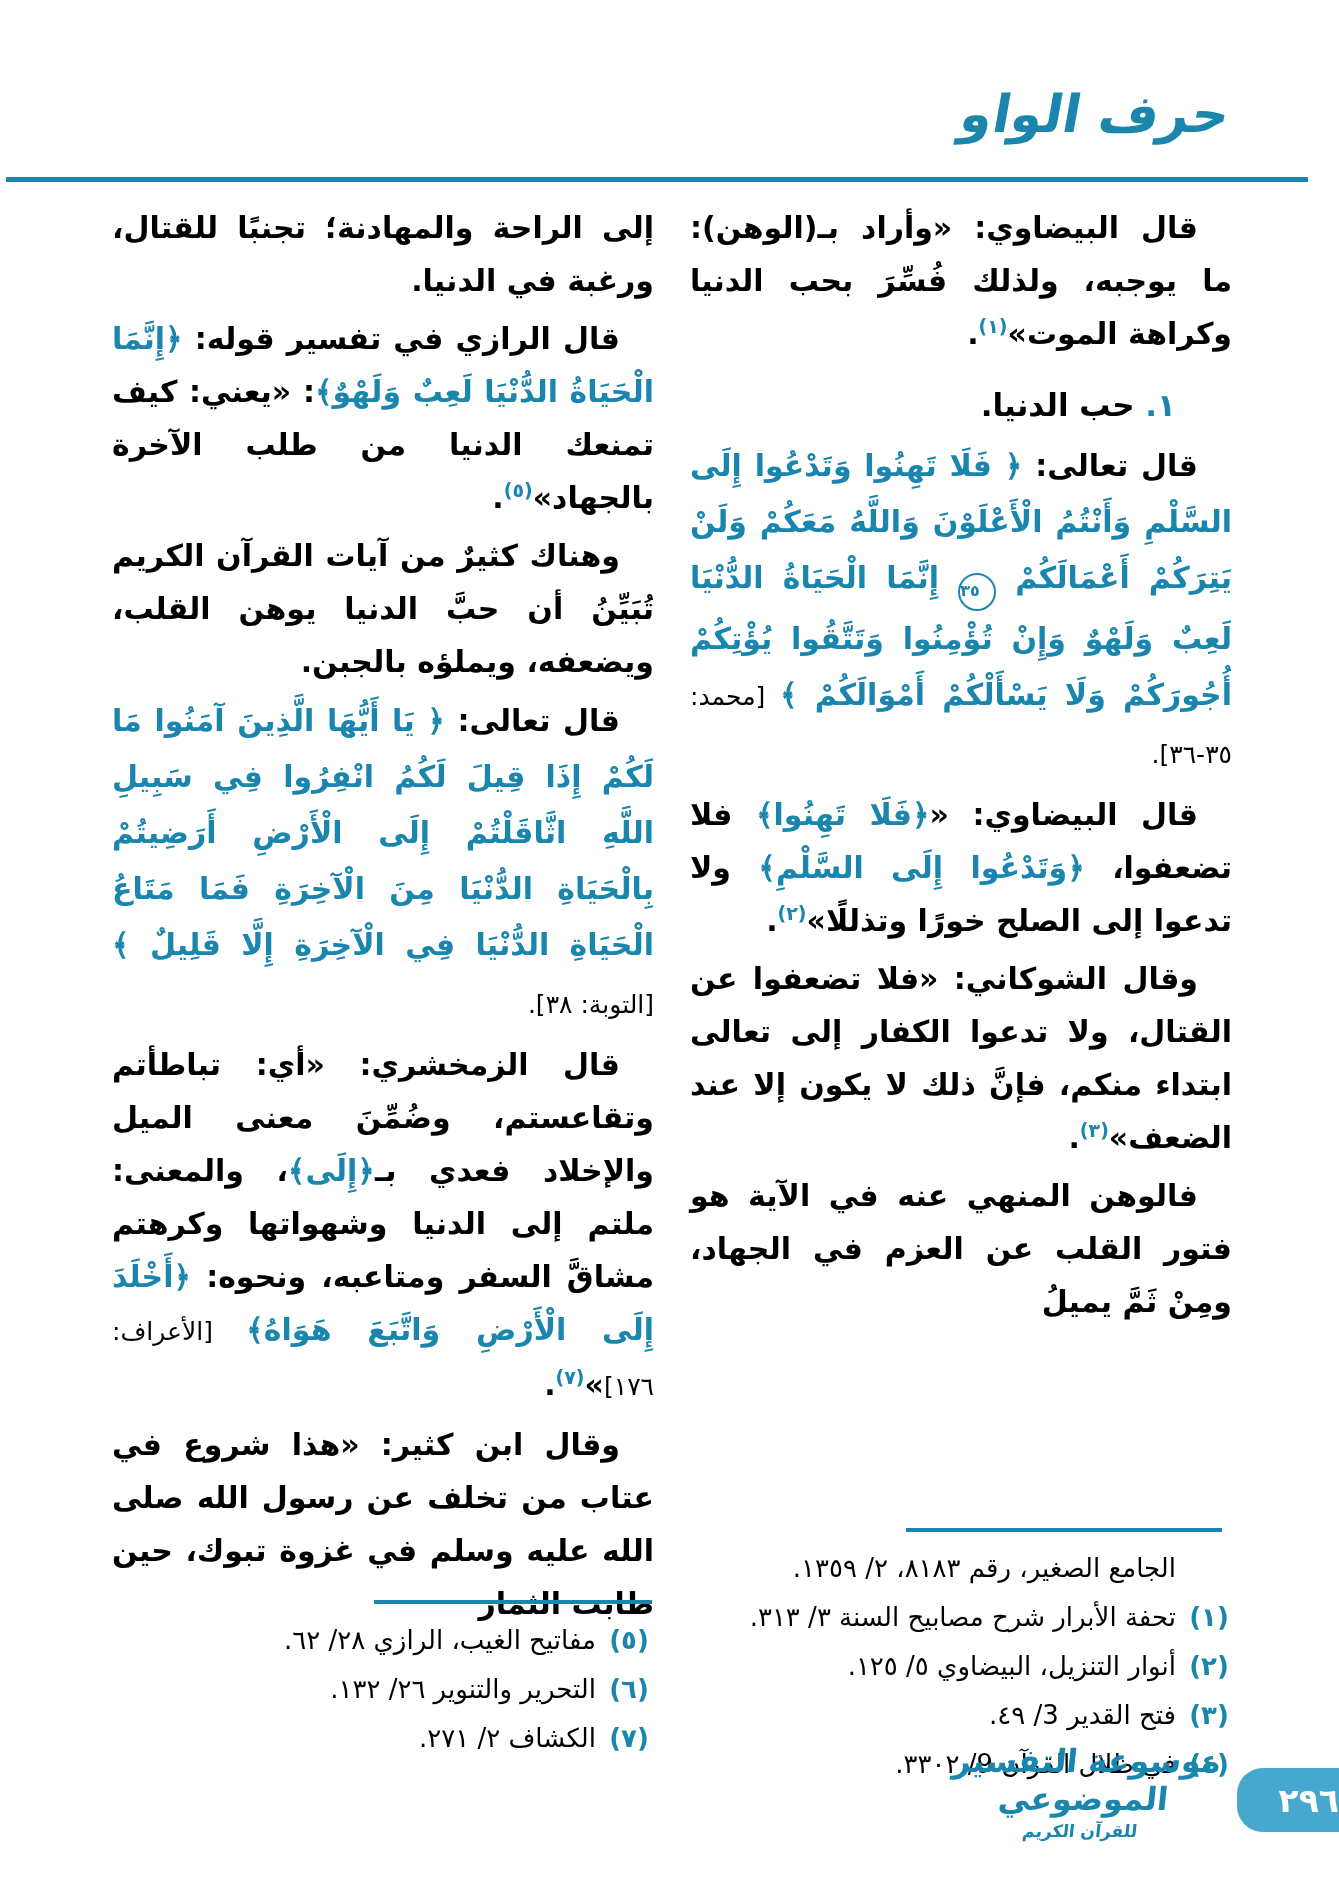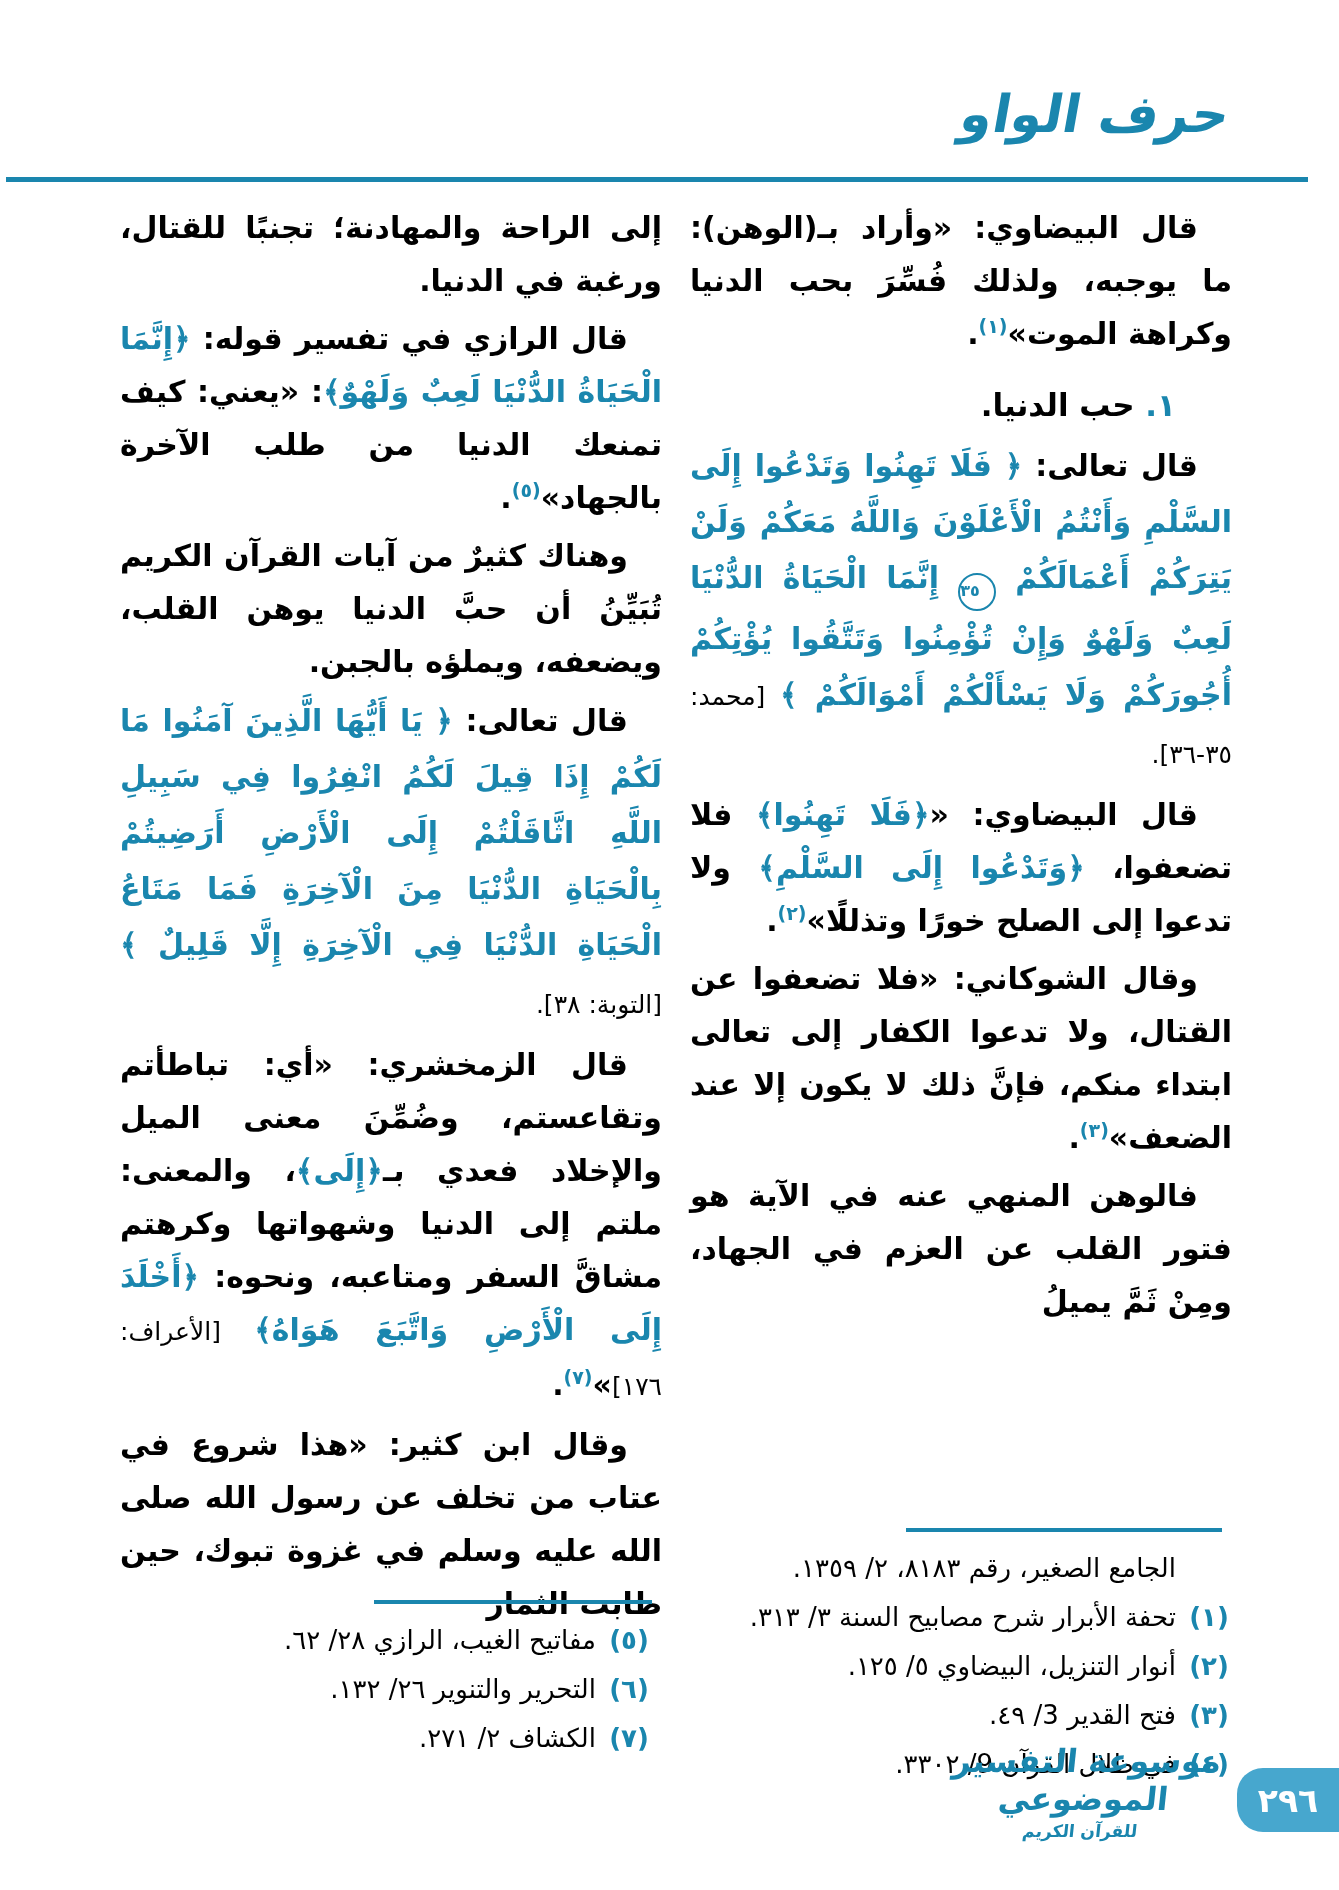--- a/index.html
+++ b/index.html
@@ -21,21 +21,21 @@
     letter-spacing:-2px;
     line-height:1;
   }
   .header-rule{
     position:absolute;top:177px;left:6px;
     width:1302px;height:5px;background:#1a86ae;
   }
   
   .col{position:absolute;top:196px;width:542px;}
   .col-right{right:107px;}
-  .col-left{left:120px;}
+  .col-left{left:112px;}
   .para{
     margin:5px 0 0 0;
     font-size:30px;line-height:53px;font-weight:bold;
     text-align:justify;text-indent:34px;
   }
   .no-indent{text-indent:0;}
   .section-heading{
     margin:19px 0 6px 0;
     font-size:31px;line-height:53px;font-weight:bold;
     text-indent:56px;
@@ -77,21 +77,21 @@
     text-align:center;color:#1a86ae;
     transform:skewX(-6deg);
   }
   .logo-line1{font-size:32px;font-weight:bold;letter-spacing:-2px;line-height:1.2;}
   .logo-line2{font-size:17px;font-weight:bold;margin-top:2px;}
   .page-badge{
     position:absolute;top:1768px;right:0;
     width:102px;height:64px;
     background:#47a7ce;border-radius:26px 0 0 26px;
     color:#ffffff;font-size:33px;font-weight:bold;
-    display:flex;align-items:center;justify-content:center;
+    display:flex;align-items:center;justify-content:flex-start;
   }
 </style>
 </head>
 <body>
 
 <div class="page">
 
   <div class="header-title">حرف الواو</div>
   <div class="header-rule"></div>
 

